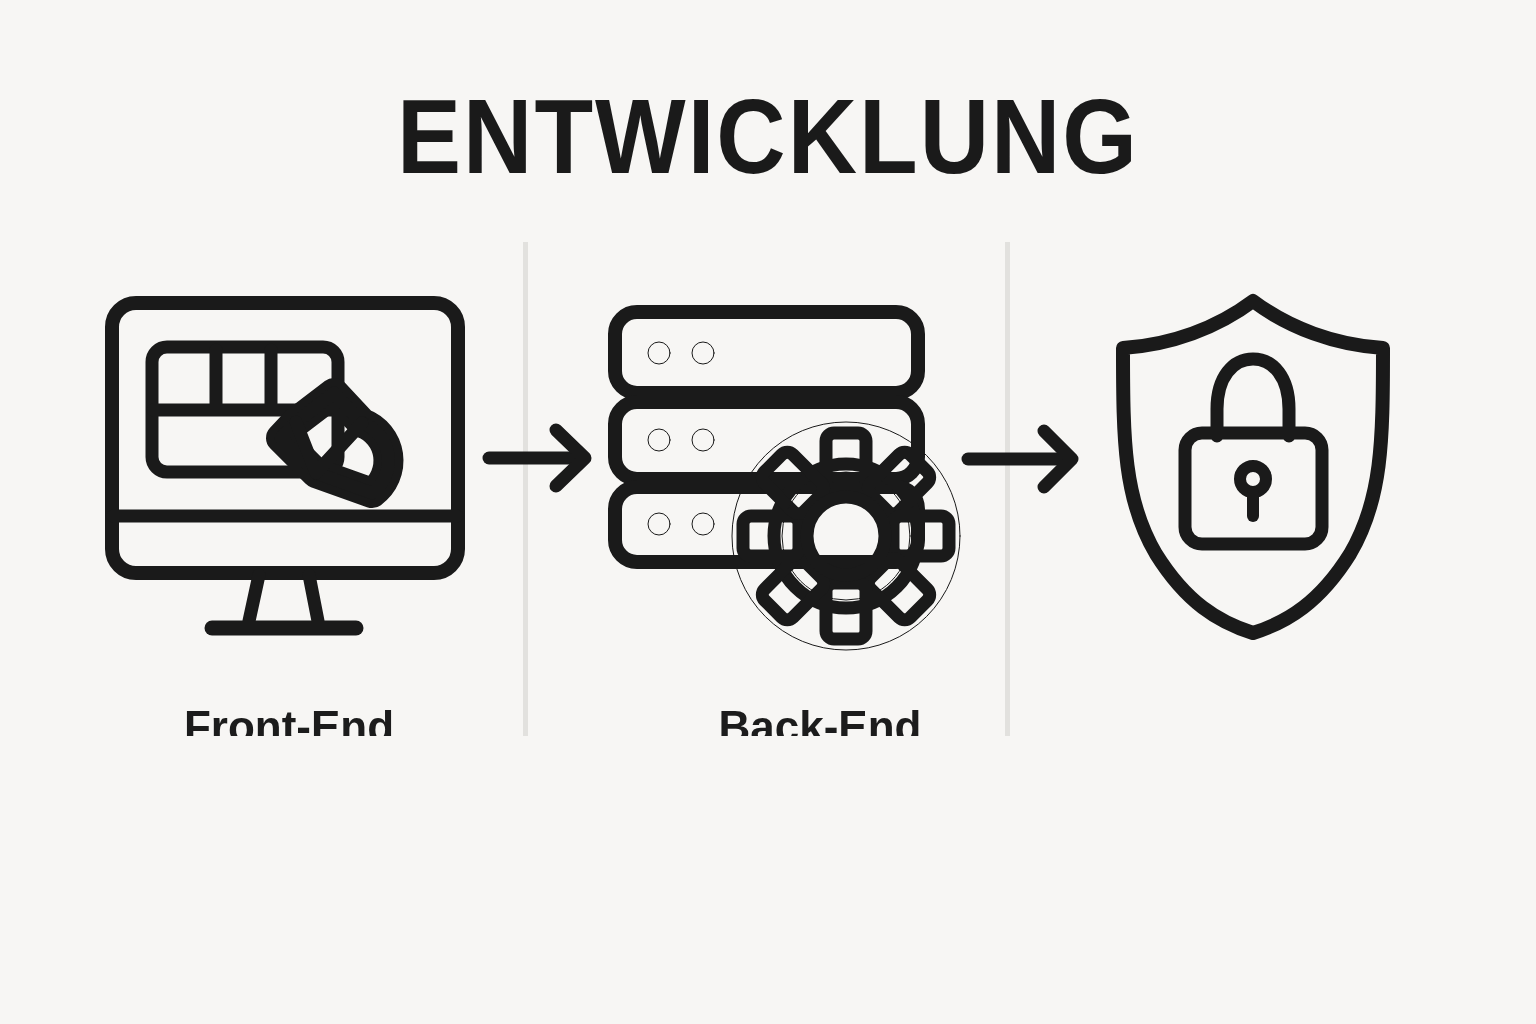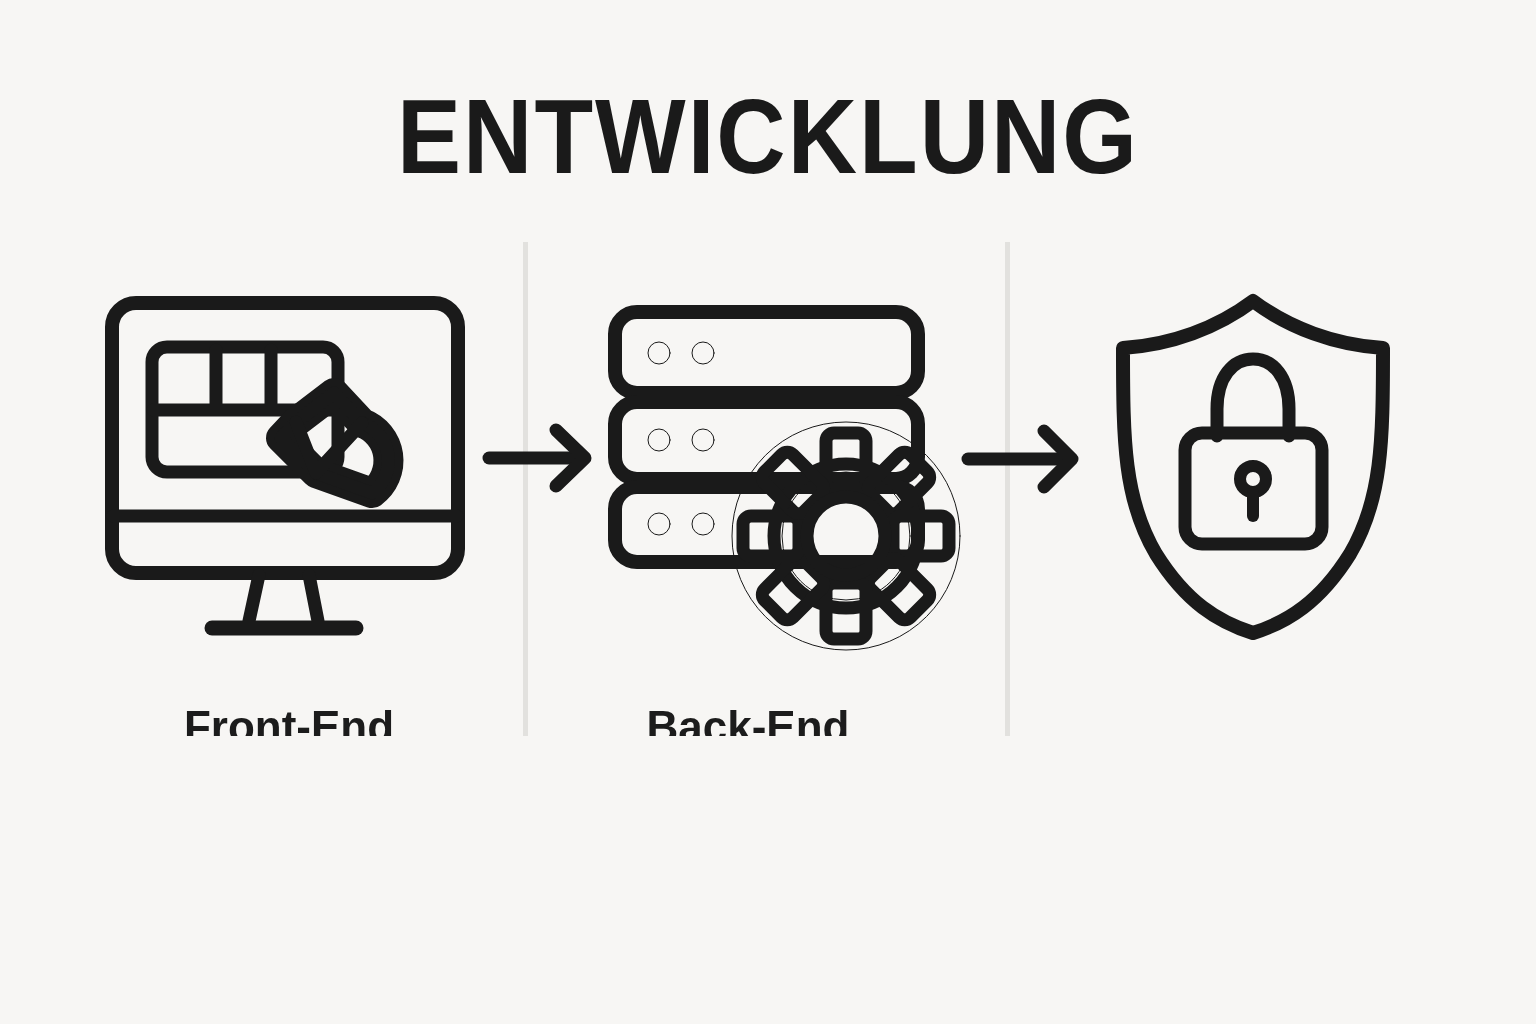--- a/index.html
+++ b/index.html
@@ -73,21 +73,21 @@
   .step-label{
     position:absolute;
     top:702px;
     transform:translateX(-50%);
     font-size:44px;
     font-weight:700;
     color:var(--label);
     white-space:nowrap;
   }
   .l1{left:289px;}
-  .l2{left:748px;}
+  .l2{left:820px;}
   .l3{left:1253px;}
 </style>
 </head>
 <body>
 
 <div class="canvas">
 
   <h1 class="title">ENTWICKLUNG</h1>
 
   <div class="divider d1"></div>

